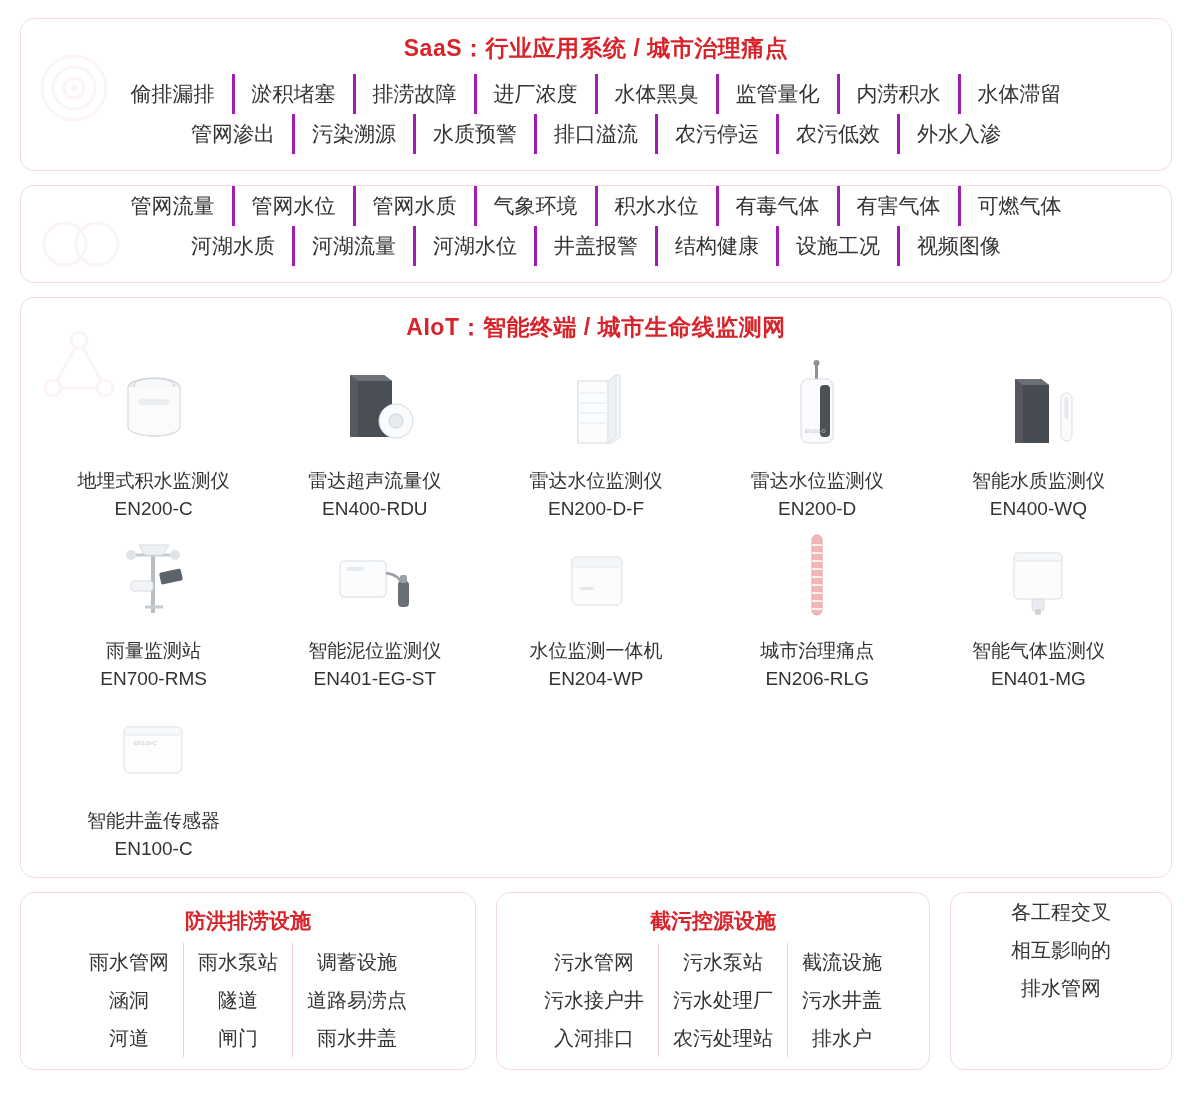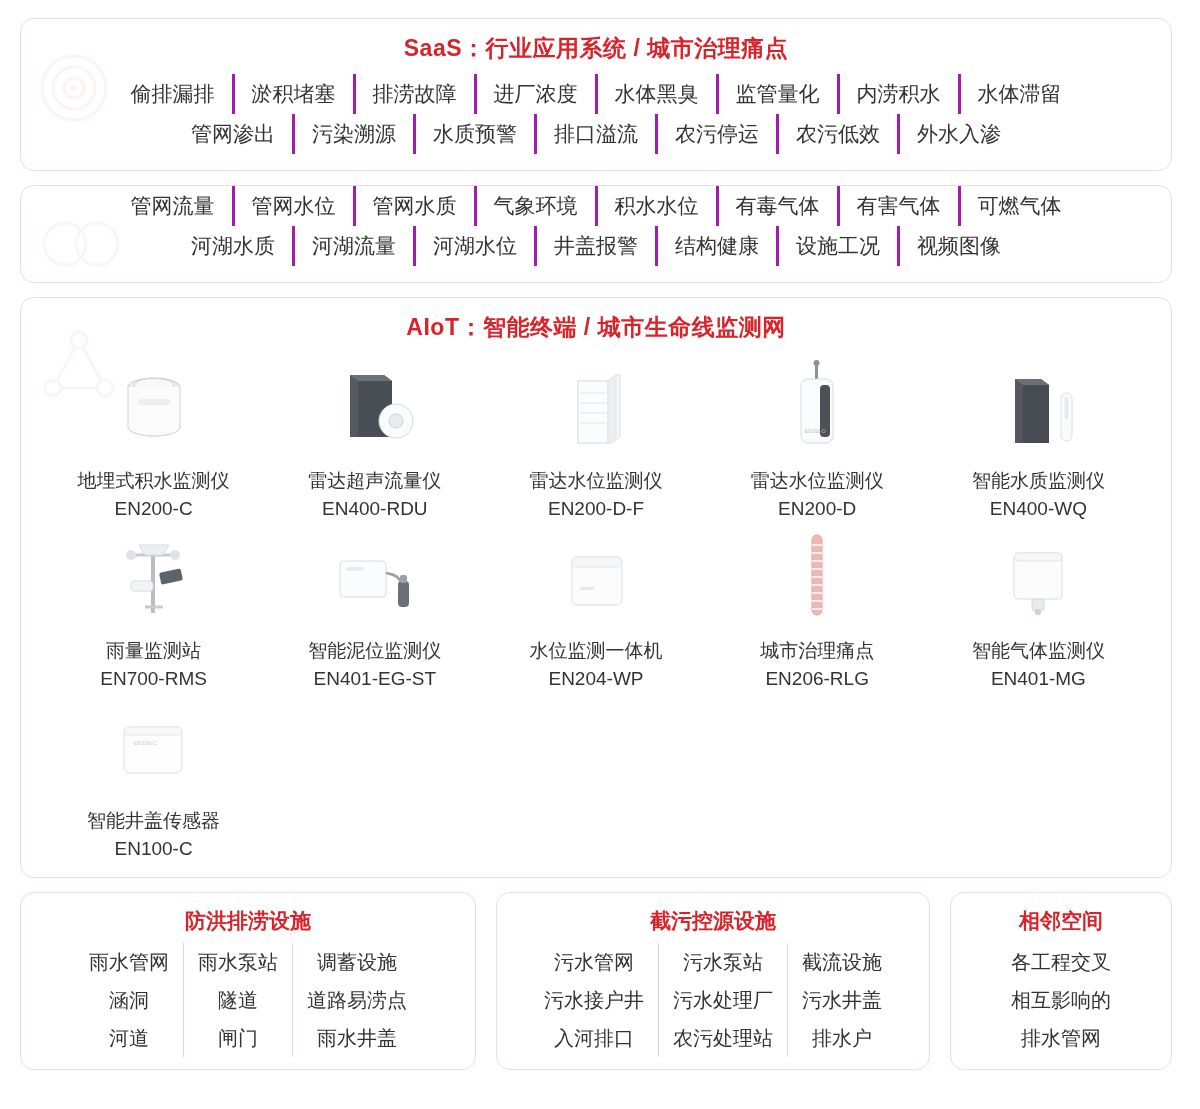--- a/index.html
+++ b/index.html
@@ -367,21 +367,20 @@
         </div>
         <div class="bcol">
           <div class="it">截流设施</div>
           <div class="it">污水井盖</div>
           <div class="it">排水户</div>
         </div>
       </div>
     </section>
 
     <section class="bpanel b3">
-      <div class="bhead">相邻空间</div>
       <div class="bsimple">
         <div class="it">各工程交叉</div>
         <div class="it">相互影响的</div>
         <div class="it">排水管网</div>
       </div>
     </section>
 
   </div>
 
 </div>

